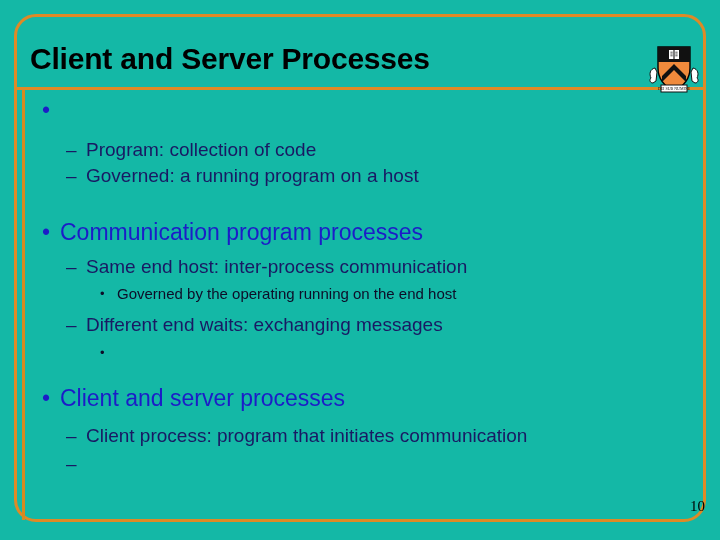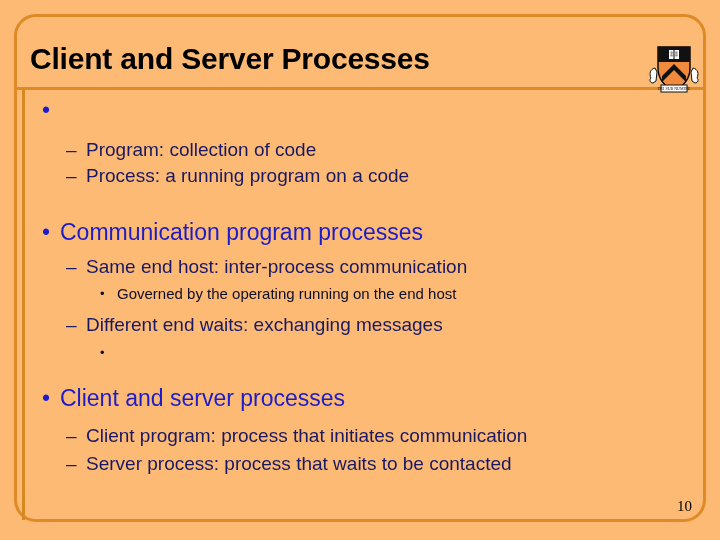--- a/index.html
+++ b/index.html
@@ -11,21 +11,21 @@
     width: 720px;
     height: 540px;
     font-family: "Liberation Sans", sans-serif;
     overflow: hidden;
   }
 
   #slide {
     position: relative;
     width: 720px;
     height: 540px;
-    background: #fdba74;
+    background: #14b8a6;
   }
 
   
   .frame {
     position: absolute;
     left: 14px;
     top: 14px;
     width: 692px;
     height: 508px;
     border: 3px solid #DE8A26;
@@ -140,21 +140,21 @@
     left: 100px;
     top: 0;
     font-size: 13px;
     line-height: 21px;
     color: #0D0D28;
   }
 
   
   .page-number {
     position: absolute;
-    right: 28px;
+    right: 15px;
     top: 498px;
     font-family: "Liberation Serif", serif;
     font-size: 15px;
     color: #000000;
   }
 </style>
 </head>
 <body>
 
 <div id="slide">
@@ -203,21 +203,21 @@
     <div class="block" style="top:47px;">
       <div class="lvl2">
         <span class="bullet">–</span>
         <span>Program: collection of code</span>
       </div>
     </div>
 
     <div class="block" style="top:73px;">
       <div class="lvl2">
         <span class="bullet">–</span>
-        <span>Process: a running program on a code</span>
+        <span>Governed: a running program on a host</span>
       </div>
     </div>
 
     <div class="block" style="top:128px;">
       <div class="lvl1">
         <span class="bullet">•</span>
         <span>Communication program processes</span>
       </div>
     </div>
 
@@ -251,28 +251,27 @@
     <div class="block" style="top:294px;">
       <div class="lvl1">
         <span class="bullet">•</span>
         <span>Client and server processes</span>
       </div>
     </div>
 
     <div class="block" style="top:333px;">
       <div class="lvl2">
         <span class="bullet">–</span>
-        <span>Client program: process that initiates communication</span>
+        <span>Client process: program that initiates communication</span>
       </div>
     </div>
 
     <div class="block" style="top:361px;">
       <div class="lvl2">
         <span class="bullet">–</span>
-        <span>Server process: process that waits to be contacted</span>
       </div>
     </div>
 
   </div>
 
   <div class="page-number">10</div>
 
 </div>
 
 </body></html>

